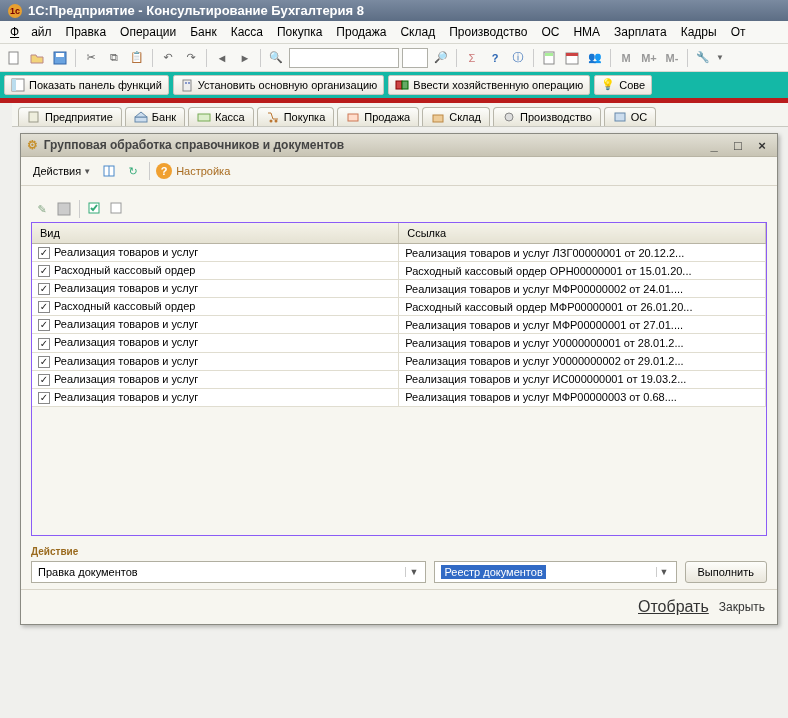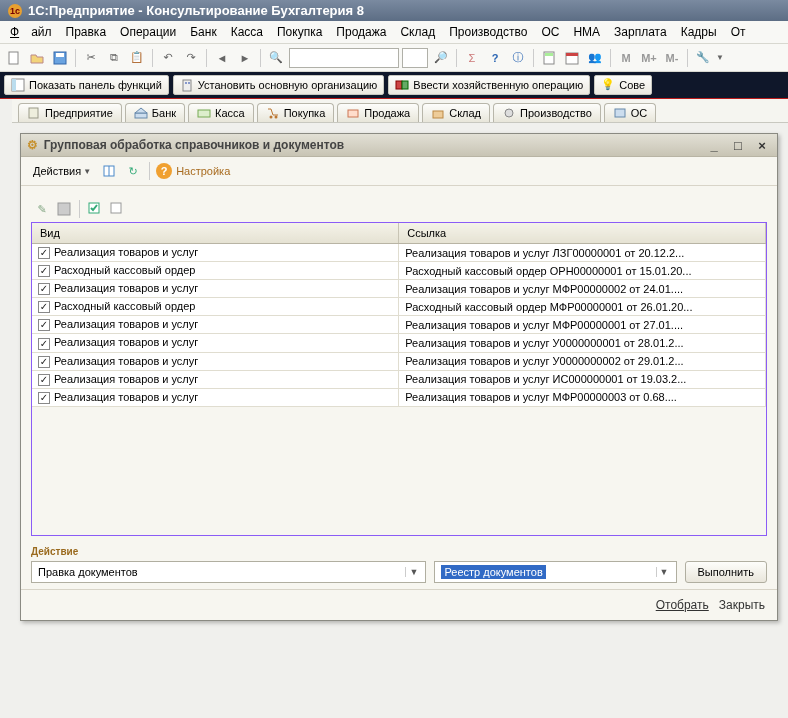--- a/index.html
+++ b/index.html
@@ -63,22 +63,22 @@
   }
   .tb-sep { width: 1px; height: 18px; background: #ccc; margin: 0 2px; }
   .tb-input {
     height: 20px;
     border: 1px solid #b0b0a8;
     background: #fff;
     padding: 0 4px;
     font-size: 11px;
   }
   .funcbar {
-    background: #0f172a;
-    border-bottom: 1px solid #b91c1c;
+    background: #14b8a6;
+    border-bottom: 5px solid #b91c1c;
     padding: 3px 4px;
     display: flex;
     align-items: center;
     gap: 4px;
   }
   .funcbar .fbtn {
     border: 1px solid #c8c8c0;
     background: linear-gradient(#fdfdfb, #ece9e0);
     padding: 2px 6px;
     display: inline-flex;
@@ -277,21 +277,21 @@
     text-align: right;
     border-top: 1px solid #d8d4c8;
     display: flex;
     justify-content: flex-end;
     gap: 10px;
     align-items: center;
   }
   .dlg-footer .link {
     color: #333;
     text-decoration: underline;
-    font-size: 12px;
+    font-size: 16px;
   }
   .dlg-footer .plain { font-size: 12px; color: #333; }
 </style>
 </head>
 <body>
 
 <div class="titlebar">
   <span class="logo">1c</span>
   <span>1С:Предприятие - Консультирование Бухгалтерия 8</span>
 </div>

